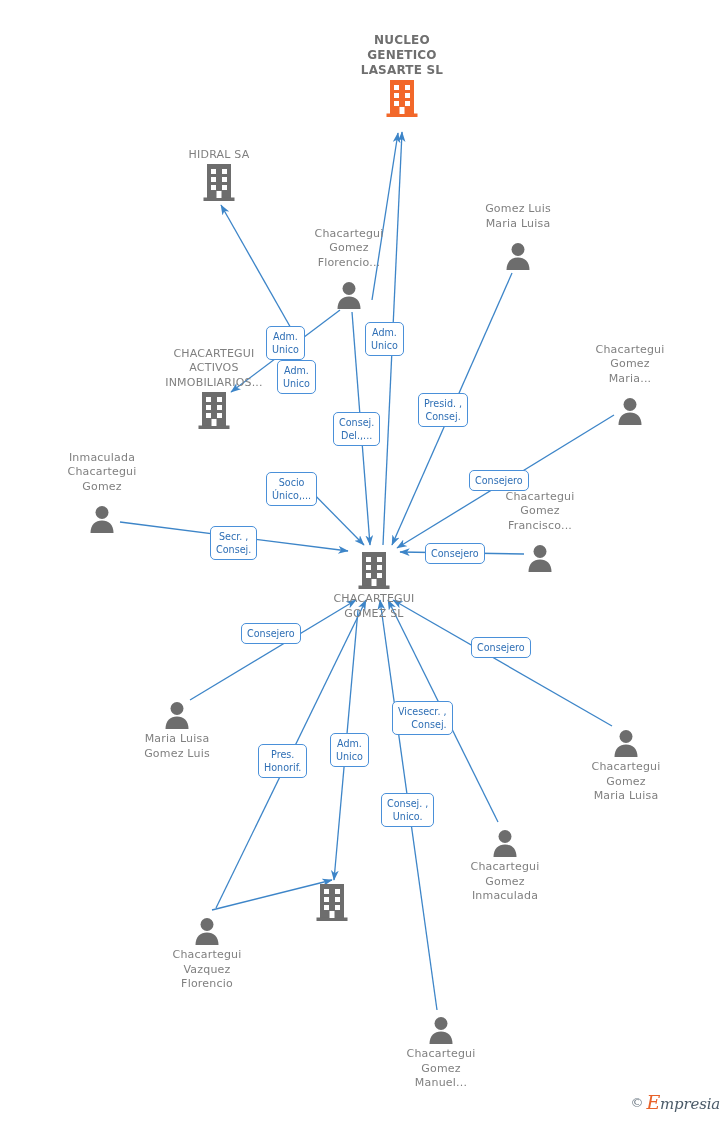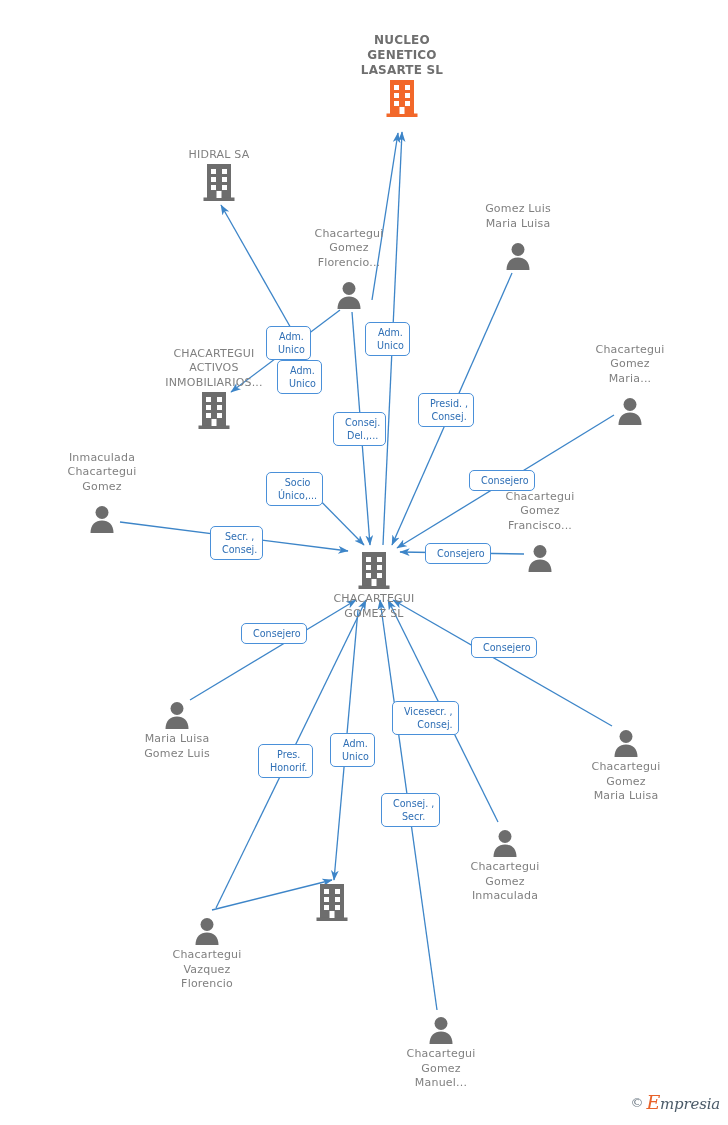--- a/index.html
+++ b/index.html
@@ -52,21 +52,21 @@
   svg.bld, svg.person { display: block; }
   .edge-label {
     position: absolute;
     border: 1.4px solid #4a90d9;
     background: #ffffff;
     border-radius: 5px;
     color: #2f6fb5;
     font-size: 9.6px;
     line-height: 13px;
     text-align: center;
-    padding: 3px 5px 3px 11px;
+    padding: 3px 5px 3px 5px;
     white-space: pre-line;
     box-shadow: 0 0 0 0 rgba(0,0,0,0);
   }
   #watermark {
     position: absolute;
     right: 8px;
     bottom: 12px;
     display: flex;
     align-items: center;
     gap: 3px;
@@ -327,21 +327,21 @@
       <div class="edge-label" style="left: 425px; top: 543px;">Consejero</div>
       <div class="edge-label" style="left: 241px; top: 623px;">Consejero</div>
       <div class="edge-label" style="left: 471px; top: 637px;">Consejero</div>
       <div class="edge-label" style="left: 392px; top: 701px; text-align: right;">Vicesecr. ,
 Consej.</div>
       <div class="edge-label" style="left: 258px; top: 744px; text-align: center;">Pres.
 Honorif.</div>
       <div class="edge-label" style="left: 330px; top: 733px;">Adm.
 Unico</div>
       <div class="edge-label" style="left: 381px; top: 793px;">Consej. ,
-Secr.</div>
+Unico.</div>
     </div>
 
   <div id="watermark">
     <span class="copy">©</span>
     <span class="brand"><span class="e">E</span><span>mpresia</span></span>
   </div>
 
 </div>
 
 </body></html>

